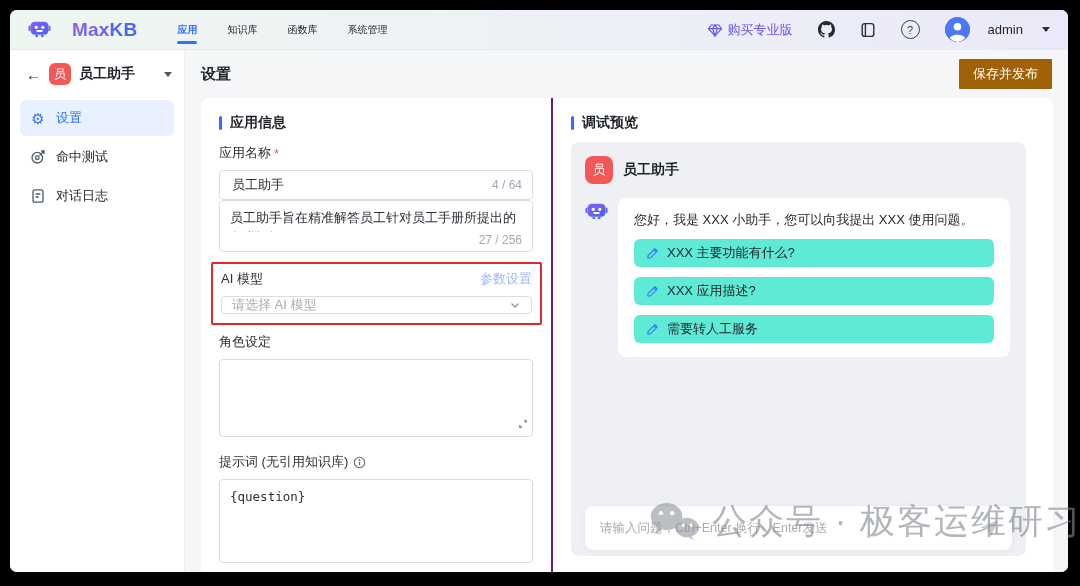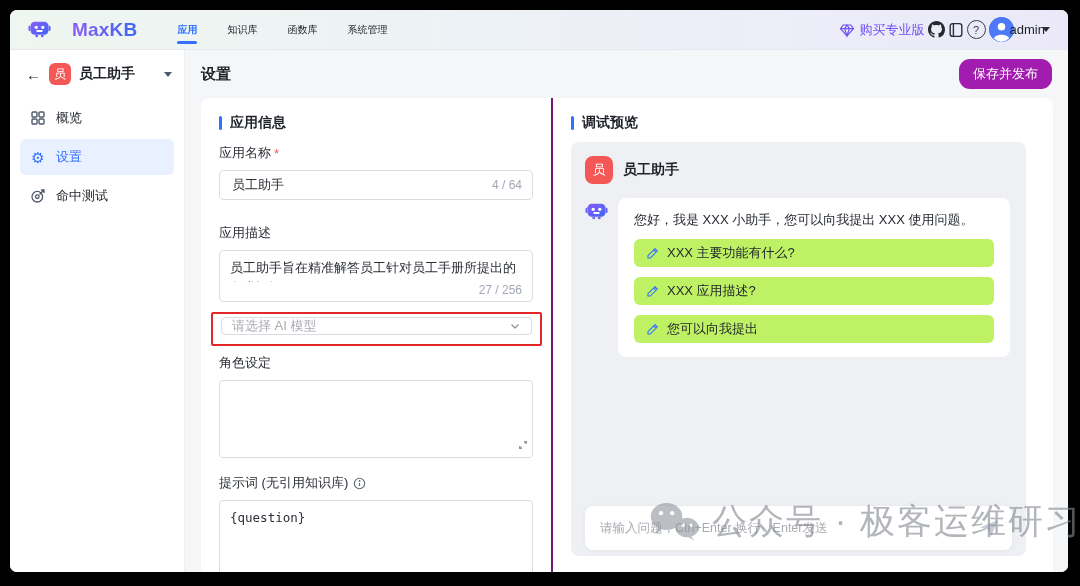--- a/index.html
+++ b/index.html
@@ -16,21 +16,21 @@
   .brand{display:flex;align-items:center;gap:21px;}
   .brand-text{font-size:19px;font-weight:800;letter-spacing:.2px;
     background:linear-gradient(90deg,#8a5cf6,#3f66f5);-webkit-background-clip:text;
     background-clip:text;color:transparent;}
   .tabs{display:flex;gap:30px;margin-left:40px;height:40px;align-items:center;}
   .tab{font-size:10px;color:#1f2329;cursor:pointer;position:relative;height:28px;
     display:flex;align-items:center;}
   .tab.active{color:#3370ff;font-weight:600;}
   .tab.active::after{content:"";position:absolute;left:0;right:0;bottom:0;height:3px;
     background:#3370ff;border-radius:2px;}
-  .nav-right{margin-left:auto;display:flex;align-items:center;gap:3px;}
+  .nav-right{margin-left:auto;display:flex;align-items:center;gap:25px;}
   .buy-pro{display:flex;align-items:center;gap:5px;font-size:13px;color:#6f52f5;cursor:pointer;}
   .help-badge{width:17px;height:17px;border:1.4px solid #3a3f47;border-radius:50%;
     display:flex;align-items:center;justify-content:center;font-size:11px;color:#3a3f47;}
   .user-avatar{width:25px;height:25px;border-radius:50%;background:#4d79f6;overflow:hidden;
     display:flex;align-items:center;justify-content:center;}
   .username{font-size:13px;color:#1f2329;margin-left:-7px;}
   .caret-down{width:0;height:0;border-left:4px solid transparent;border-right:4px solid transparent;
     border-top:5px solid #2b2f36;margin-left:-6px;}
 
   
@@ -48,21 +48,21 @@
   .menu-item{height:36px;border-radius:6px;display:flex;align-items:center;gap:10px;
     padding:0 10px;font-size:13px;color:#1f2329;cursor:pointer;margin-bottom:3px;}
   .menu-item .mi{width:16px;height:16px;display:flex;align-items:center;justify-content:center;}
   .menu-item.active{background:#e9f0ff;color:#3370ff;}
   .gear-glyph{font-size:15px;color:#3370ff;line-height:1;}
 
   
   .main{position:absolute;left:175px;top:40px;right:0;bottom:0;background:#f5f6f8;}
   .main-header{height:48px;display:flex;align-items:center;padding:0 16px;}
   .page-title{font-size:15px;font-weight:700;color:#1f2329;margin:0;}
-  .save-btn{margin-left:auto;background:#a21caf;color:#fff;border:0;border-radius:11px;
+  .save-btn{margin-left:auto;background:#a16207;color:#fff;border:0;border-radius:1px;
     font-size:13px;padding:6px 14px;cursor:pointer;font-family:inherit;}
   .content{position:absolute;left:16px;right:15px;top:48px;bottom:0;background:#fff;
     border-radius:8px 8px 0 0;display:flex;overflow:hidden;}
 
   .section-header{display:flex;align-items:center;gap:8px;font-size:14px;font-weight:700;
     color:#1f2329;}
   .section-bar{width:3px;height:14px;background:#3370ff;border-radius:2px;}
 
   
   .form-panel{width:352px;box-sizing:border-box;border-right:2px solid #701a75;
@@ -100,21 +100,21 @@
 
   
   .preview-panel{flex:1;position:relative;padding:16px 18px 0;box-sizing:border-box;}
   .chat-card{position:absolute;left:18px;right:27px;top:44px;bottom:16px;background:#eef0f4;
     border-radius:8px;padding:14px;box-sizing:border-box;}
   .chat-header{display:flex;align-items:center;gap:10px;}
   .chat-title{font-size:14px;font-weight:700;color:#1f2329;}
   .bot-row{display:flex;gap:10px;margin-top:14px;align-items:flex-start;}
   .msg-card{background:#fff;border-radius:8px;padding:13px 16px 14px;flex:1;margin-right:2px;}
   .welcome{font-size:13px;color:#1f2329;line-height:18px;}
-  .chip{height:28px;background:#bef264;border-radius:6px;display:flex;align-items:center;
+  .chip{height:28px;background:#5eead4;border-radius:6px;display:flex;align-items:center;
     gap:8px;padding:0 12px;font-size:13px;color:#1f2329;margin-top:10px;cursor:pointer;}
   .chat-input{position:absolute;left:14px;right:14px;bottom:6px;height:44px;background:#fff;
     border-radius:8px;box-shadow:0 1px 6px rgba(31,35,41,.05);display:flex;align-items:center;
     padding:0 13px;box-sizing:border-box;}
   .chat-input input{border:0;outline:0;flex:1;font-size:12.5px;color:#2b2f36;
     font-family:inherit;background:transparent;}
   .chat-input input::placeholder{color:#a8abb2;}
 
   
   .watermark{position:absolute;left:648px;top:498px;display:flex;align-items:center;gap:12px;
@@ -194,45 +194,43 @@
     </header>
 
     <aside class="sidebar">
       <div class="app-selector">
         <span class="back-arrow">←</span>
         <span class="app-badge">员</span>
         <span class="app-name">员工助手</span>
         <span class="selector-caret"></span>
       </div>
       <nav class="menu">
-        <div class="menu-item">
-          <span class="mi">
-            <svg width="16" height="16" viewBox="0 0 16 16" fill="none" stroke="#4e5969" stroke-width="1.4">
-              <rect x="2" y="2" width="5" height="5" rx="1"></rect>
-                <rect x="9" y="2" width="5" height="5" rx="1"></rect>
-              <rect x="2" y="9" width="5" height="5" rx="1"></rect>
-                <rect x="9" y="9" width="5" height="5" rx="1"></rect>
-            </svg>
-          </span>
-          <span>概览</span>
-        </div>
         <div class="menu-item active">
           <span class="mi gear-glyph">⚙</span>
           <span>设置</span>
         </div>
         <div class="menu-item">
           <span class="mi">
             <svg width="16" height="16" viewBox="0 0 16 16" fill="none" stroke="#4e5969" stroke-width="1.3">
               <circle cx="7.3" cy="8.7" r="5.3"></circle>
                 <circle cx="7.3" cy="8.7" r="1.8"></circle>
               <path d="M9.5 6.5 14 2M11 2h3v3"></path>
             </svg>
           </span>
           <span>命中测试</span>
         </div>
+        <div class="menu-item">
+          <span class="mi">
+            <svg width="16" height="16" viewBox="0 0 16 16" fill="none" stroke="#4e5969" stroke-width="1.3">
+              <rect x="3" y="1.8" width="10" height="12.4" rx="2"></rect>
+              <path d="M5.6 6h4.8M5.6 9h3.2"></path>
+            </svg>
+          </span>
+          <span>对话日志</span>
+        </div>
       </nav>
     </aside>
 
     <main class="main">
       <div class="main-header">
         <h1 class="page-title">设置</h1>
         <button class="save-btn">保存并发布</button>
       </div>
 
       <div class="content">
@@ -245,27 +243,30 @@
 
           <div class="field-label" style="margin-top:12px">
             <span>应用名称</span>
             <span class="req">*</span>
           </div>
           <div class="input-wrap">
             <input value="员工助手" style="">
             <span class="counter">4 / 64</span>
           </div>
 
-          <div class="field-label">应用描述</div>
           <div class="textarea-wrap ta-desc">
             <textarea style="">员工助手旨在精准解答员工针对员工手册所提出的各类疑问。</textarea>
             <span class="counter">27 / 256</span>
           </div>
 
           <div class="annotation">
+            <div class="model-row">
+              <span class="model-label">AI 模型</span>
+              <a class="params-link">参数设置</a>
+            </div>
             <div class="select-wrap">
               <span class="select-ph">请选择 AI 模型</span>
               <span style="display:flex">
                 <svg width="12" height="12" viewBox="0 0 12 12" fill="none" stroke="#8f959e" stroke-width="1.3">
                   <path d="M2.5 4.5 6 8l3.5-3.5"></path>
                 </svg>
               </span>
             </div>
           </div>
 
@@ -336,21 +337,21 @@
                     </svg>
                   </span>
                   <span>XXX 应用描述?</span>
                 </div>
                 <div class="chip">
                   <span style="display:flex">
                     <svg width="13" height="13" viewBox="0 0 14 14" fill="none" stroke="#3370ff" stroke-width="1.2">
                       <path d="M9.6 1.9l2.5 2.5-7.5 7.5H2.1V9.4l7.5-7.5zM8.3 3.2l2.5 2.5"></path>
                     </svg>
                   </span>
-                  <span>您可以向我提出</span>
+                  <span>需要转人工服务</span>
                 </div>
               </div>
             </div>
 
             <div class="chat-input">
               <input placeholder="请输入问题，Ctrl+Enter 换行，Enter发送" style="">
               <span style="display:flex;cursor:pointer">
                 <svg width="20" height="20" viewBox="0 0 22 22" fill="#c6ccd6">
                   <path d="M2.5 10.4 19.5 3.2l-6.1 16-2.6-6.7-8.3-2.1zM10.8 12.5 19.5 3.2" stroke="#c6ccd6" stroke-width="1"></path>
                 </svg>

